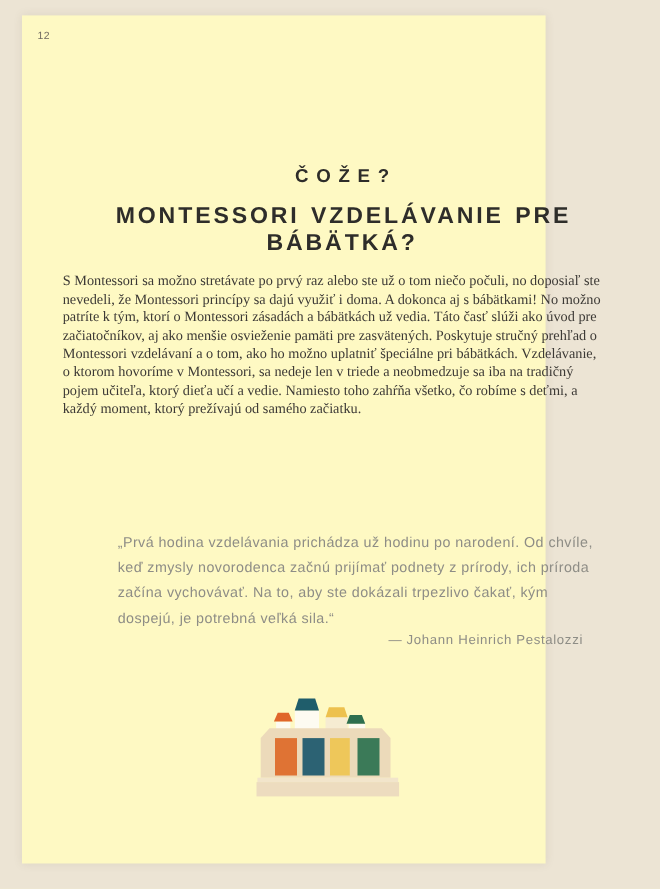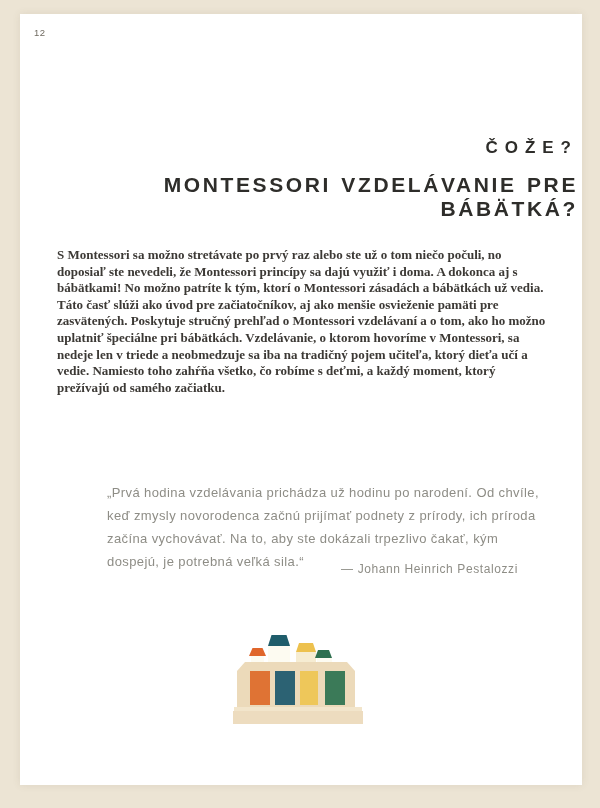--- a/index.html
+++ b/index.html
@@ -13,40 +13,40 @@
   }
   .frame {
     width: 600px;
     height: 808px;
     box-sizing: border-box;
     padding: 14px 22px 23px 20px;
     background: #ece4d4;
   }
   .page {
     position: relative;
-    width: 562px;
+    width: 476px;
     height: 771px;
-    background: #ffffff;
+    background: #fef9c3;
     box-shadow: 0 0 8px rgba(90,75,50,0.10);
   }
   .page-number {
     position: absolute;
     left: 14px;
     top: 13px;
     font-size: 9.5px;
     letter-spacing: 0.5px;
     color: #6f6a60;
   }
   .title {
     position: absolute;
     top: 124px;
     left: 0;
     width: 558px;
-    margin: 0;
-    text-align: right;
+    margin: 12px;
+    text-align: center;
     color: #2e2d2a;
     font-weight: bold;
   }
   .title-line1 {
     display: block;
     font-size: 17px;
     letter-spacing: 7px;
     text-indent: 7px; 
   }
   .title-line2 {
@@ -60,41 +60,40 @@
   .body-par {
     position: absolute;
     left: 37px;
     width: 489px;
     margin: 0;
     font-family: "Liberation Serif", serif;
     font-size: 13px;
     line-height: 16.6px;
     color: #3c3935;
     text-align: left;
-    font-weight: bold;
   }
   .p1 { top: 233px; }
   .p2 { top: 382px; }
   .quote-text {
     position: absolute;
     left: 70px;
     top: 450px;
     width: 438px;
     margin: 17px;
     font-size: 13px;
     line-height: 23px;
     letter-spacing: 0.4px;
     color: #8e8d86;
   }
   .quote-attr {
     position: absolute;
     left: 70px;
     top: 544px;
     width: 424px;
-    margin: 4px;
+    margin: 16px;
     text-align: right;
     font-size: 12px;
     letter-spacing: 0.6px;
     color: #8e8d86;
   }
   .illustration {
     position: absolute;
     left: 213px;
     top: 620px;
   }

